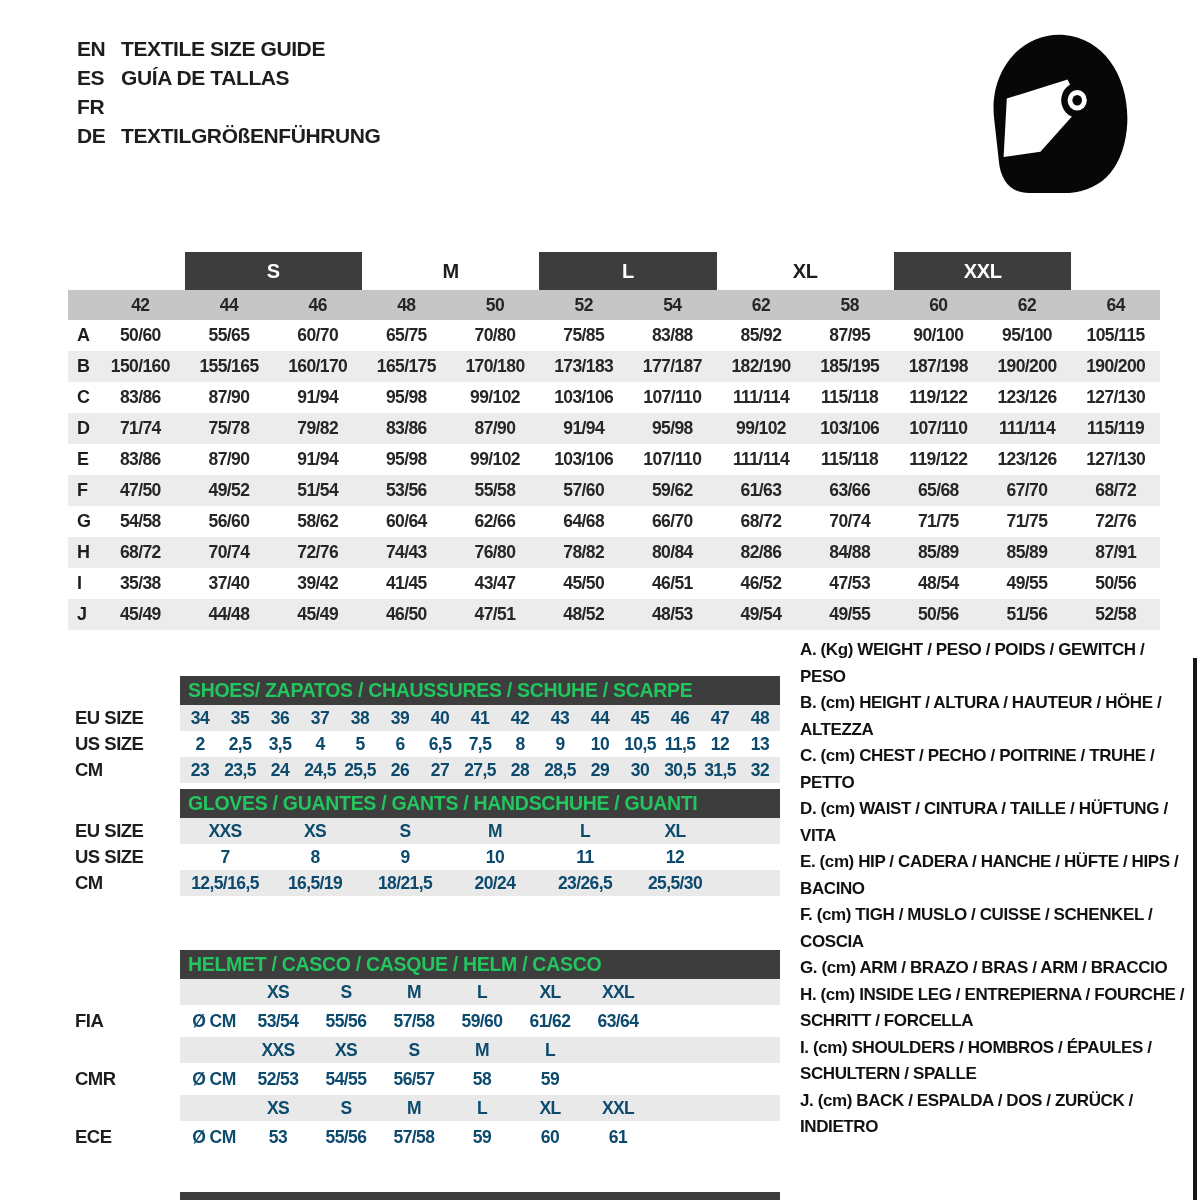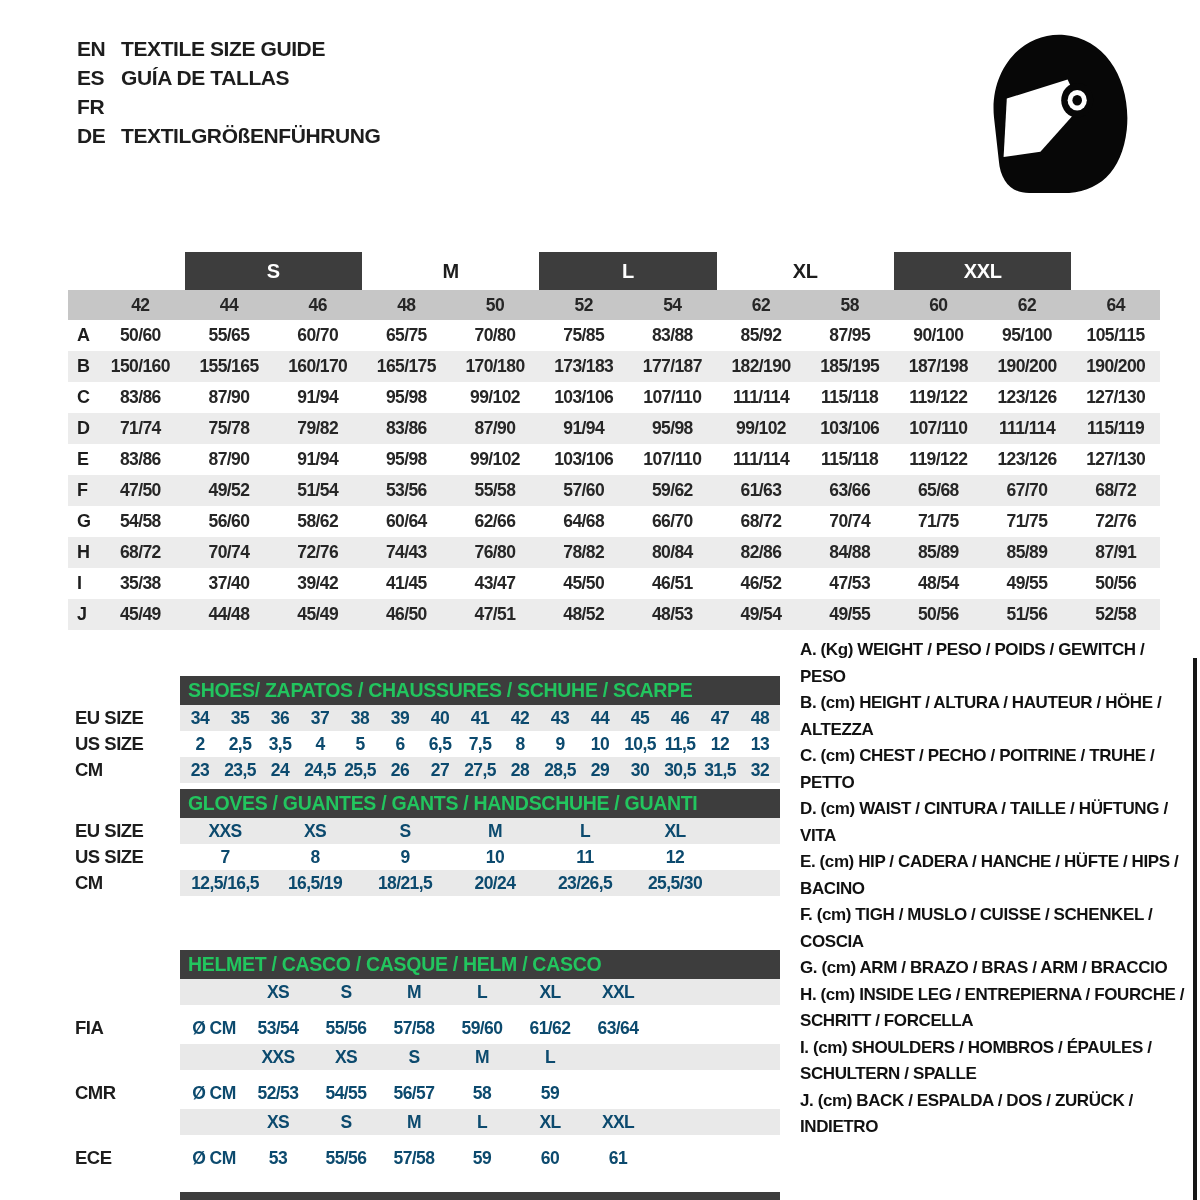--- a/index.html
+++ b/index.html
@@ -27,21 +27,21 @@
   .mt-row.stripe{background:#ececec;}
   .mt-letter{width:28px;box-sizing:border-box;padding-left:9px;display:flex;align-items:center;font-size:18px;}
   .mt-cells{flex:1;display:grid;grid-template-columns:repeat(12,1fr);}
   .mt-cells>div{display:flex;align-items:center;justify-content:center;font-size:17.5px;letter-spacing:-0.6px;color:#262626;}
   
   .sub{position:absolute;left:68px;width:712px;}
   #shoes{top:676px;} #gloves{top:789px;} #helmet{top:950px;}
   .title-bar{margin-left:112px;height:29px;background:#3d3d3d;color:#22c55e;display:flex;align-items:center;
              padding-left:8px;box-sizing:border-box;font-size:19.5px;letter-spacing:-0.3px;}
   .sub-row{display:flex;height:26px;}
-  .sub-row.tall{height:32px;margin-top:7px;}
+  .sub-row.tall{height:32px;}
   .sub-label{width:112px;box-sizing:border-box;padding-left:7px;display:flex;align-items:center;
              font-size:18.5px;letter-spacing:-0.5px;}
   .sub-content{flex:1;display:grid;align-items:center;text-align:center;
                font-size:17.5px;letter-spacing:-0.6px;color:#0c4a6e;}
   .sub-content.grayband{background:#e9e9e9;}
   .cols15{grid-template-columns:repeat(15,1fr);}
   .cols6g{grid-template-columns:repeat(6,90px) 1fr;}
   .colshel{grid-template-columns:64px repeat(6,68px) 1fr;}
   .unit-cell{text-align:center;padding-left:4px;}
   

